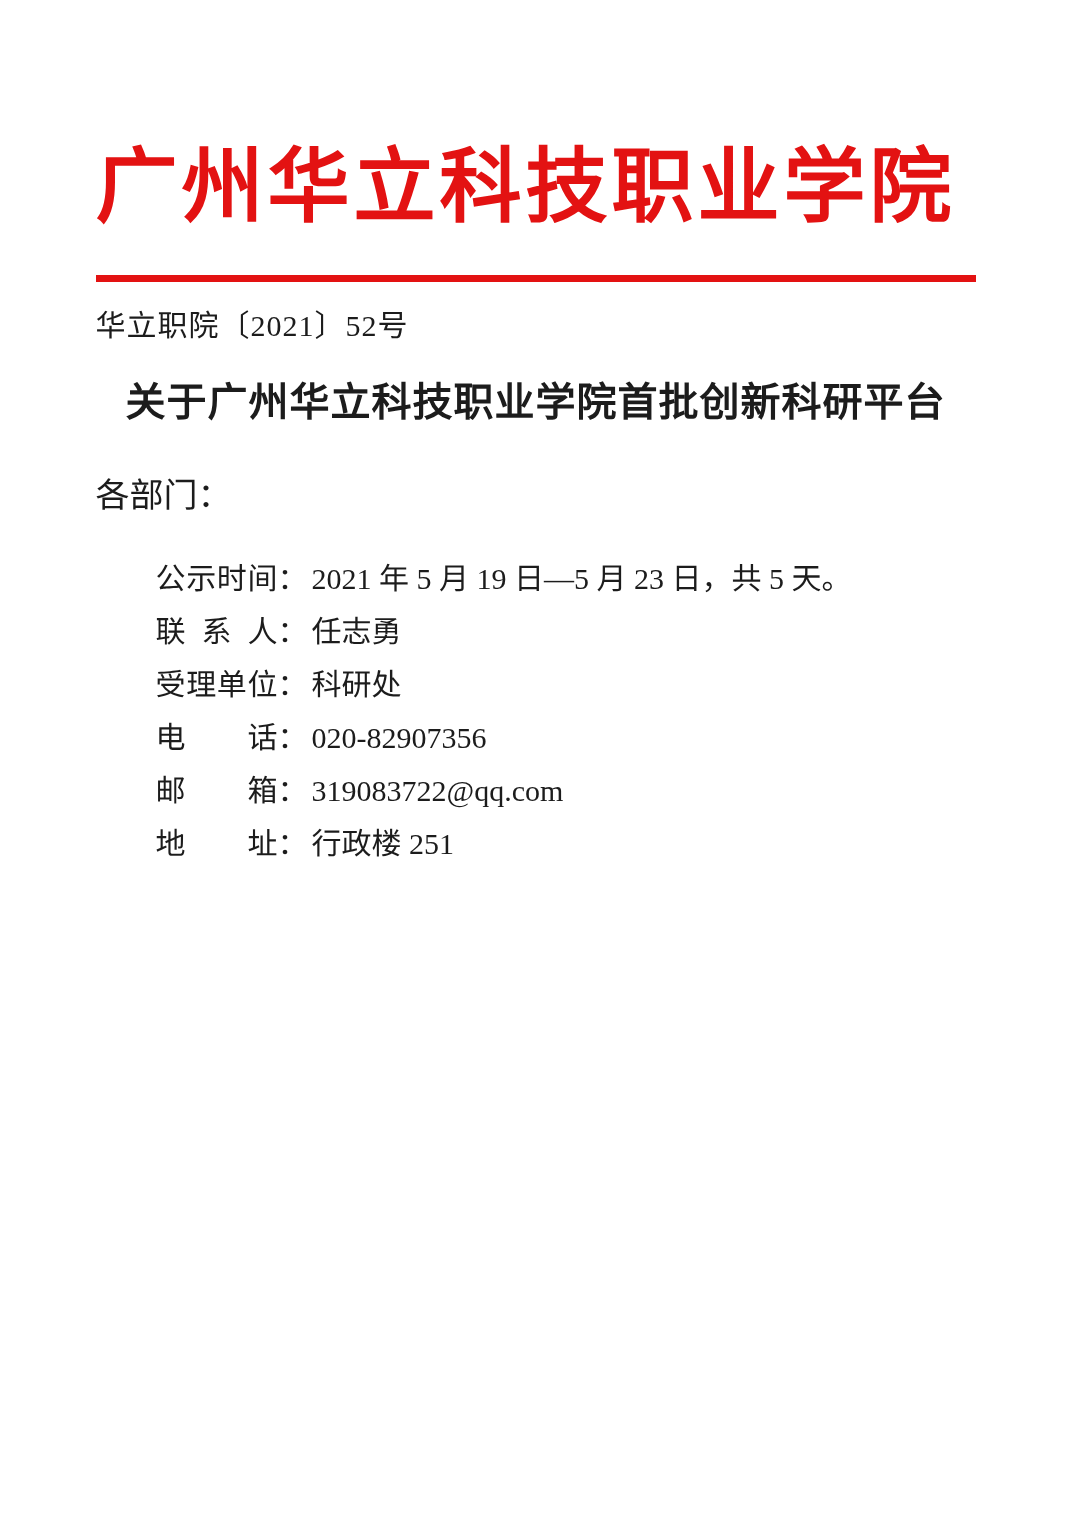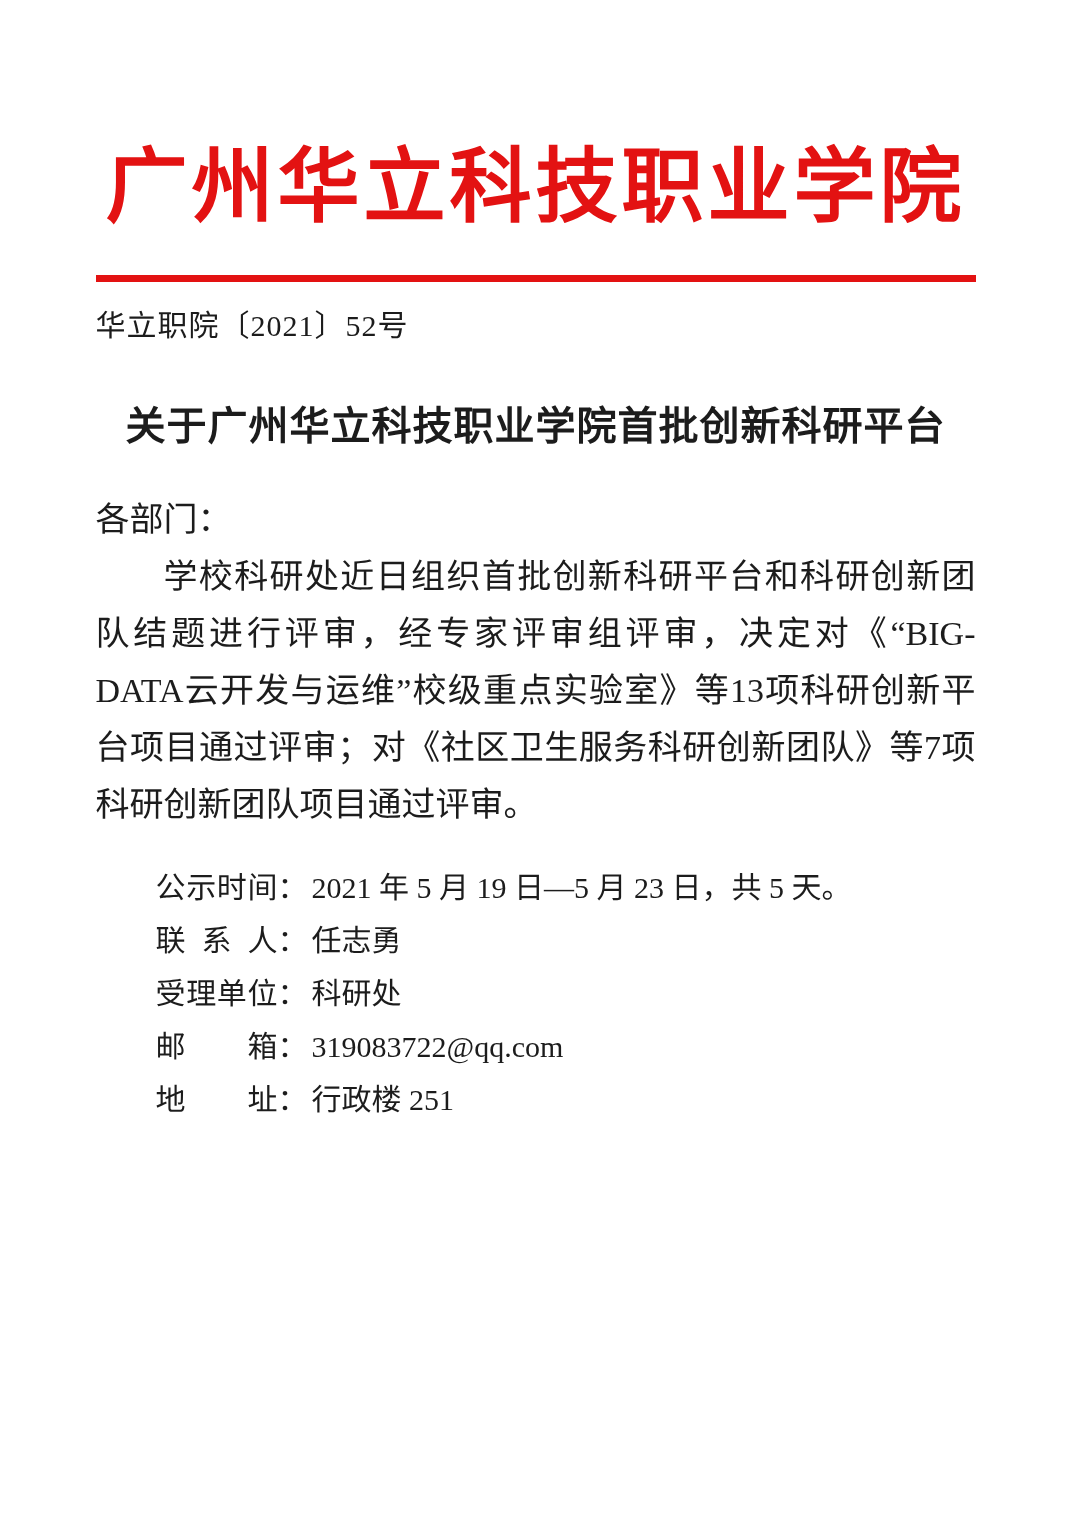--- a/index.html
+++ b/index.html
@@ -18,39 +18,38 @@
   .doc{
     width:880px;
     margin:0 auto;
   }
   .org-name{
     margin-top:146px;
     font-size:82px;
     line-height:84px;
     font-weight:700;
     letter-spacing:4px;
-    text-align:center;
     color:var(--accent-red);
     white-space:nowrap;
     font-family:Liberation Serif, serif;
   }
   .red-divider{
     margin-top:45px;
     height:7px;
     background:var(--accent-red);
   }
   .doc-number{
     margin-top:26px;
     font-size:30px;
     line-height:36px;
     text-align:left;
     letter-spacing:1px;
   }
   .doc-title{
-    margin-top:54px;
+    margin-top:30px;
     font-size:40px;
     line-height:57px;
     font-weight:700;
     text-align:center;
     letter-spacing:1px;
   }
   .body-text{
     margin-top:36px;
     font-size:34px;
     line-height:57px;
@@ -94,34 +93,36 @@
   <div class="red-divider"></div>
 
   <div class="doc-number">华立职院〔2021〕52号</div>
 
   <div class="doc-title">
     <div>关于广州华立科技职业学院首批创新科研平台</div>
   </div>
 
   <div class="body-text">
     <div class="salutation">各部门：</div>
-    <p class="para">学校科研处近日组织首批创新科研平台和科研创新团队结题进行评审，经专家评审组评审，决定对《“BIG-DATA云开发与运维”校级重点实验室》等13项科研创新平台项目通过评审；对《社区卫生服务科研创新团队》等7项科研创新团队项目通过评审。</p>
   </div>
 
   <div class="details">
     <div class="detail-row">
       <span class="detail-label">公示时间</span><span class="detail-colon">：</span><span class="detail-value">2021 年 5 月 19 日—5 月 23 日，共 5 天。</span>
     </div>
     <div class="detail-row">
       <span class="detail-label">联系人</span><span class="detail-colon">：</span><span class="detail-value">任志勇</span>
     </div>
     <div class="detail-row">
       <span class="detail-label">受理单位</span><span class="detail-colon">：</span><span class="detail-value">科研处</span>
     </div>
     <div class="detail-row">
+      <span class="detail-label">电话</span><span class="detail-colon">：</span><span class="detail-value">020-82907356</span>
+    </div>
+    <div class="detail-row">
       <span class="detail-label">邮箱</span><span class="detail-colon">：</span><span class="detail-value">319083722@qq.com</span>
     </div>
     <div class="detail-row">
       <span class="detail-label">地址</span><span class="detail-colon">：</span><span class="detail-value">行政楼 251</span>
     </div>
   </div>
 
 </div>
 
 </body></html>

